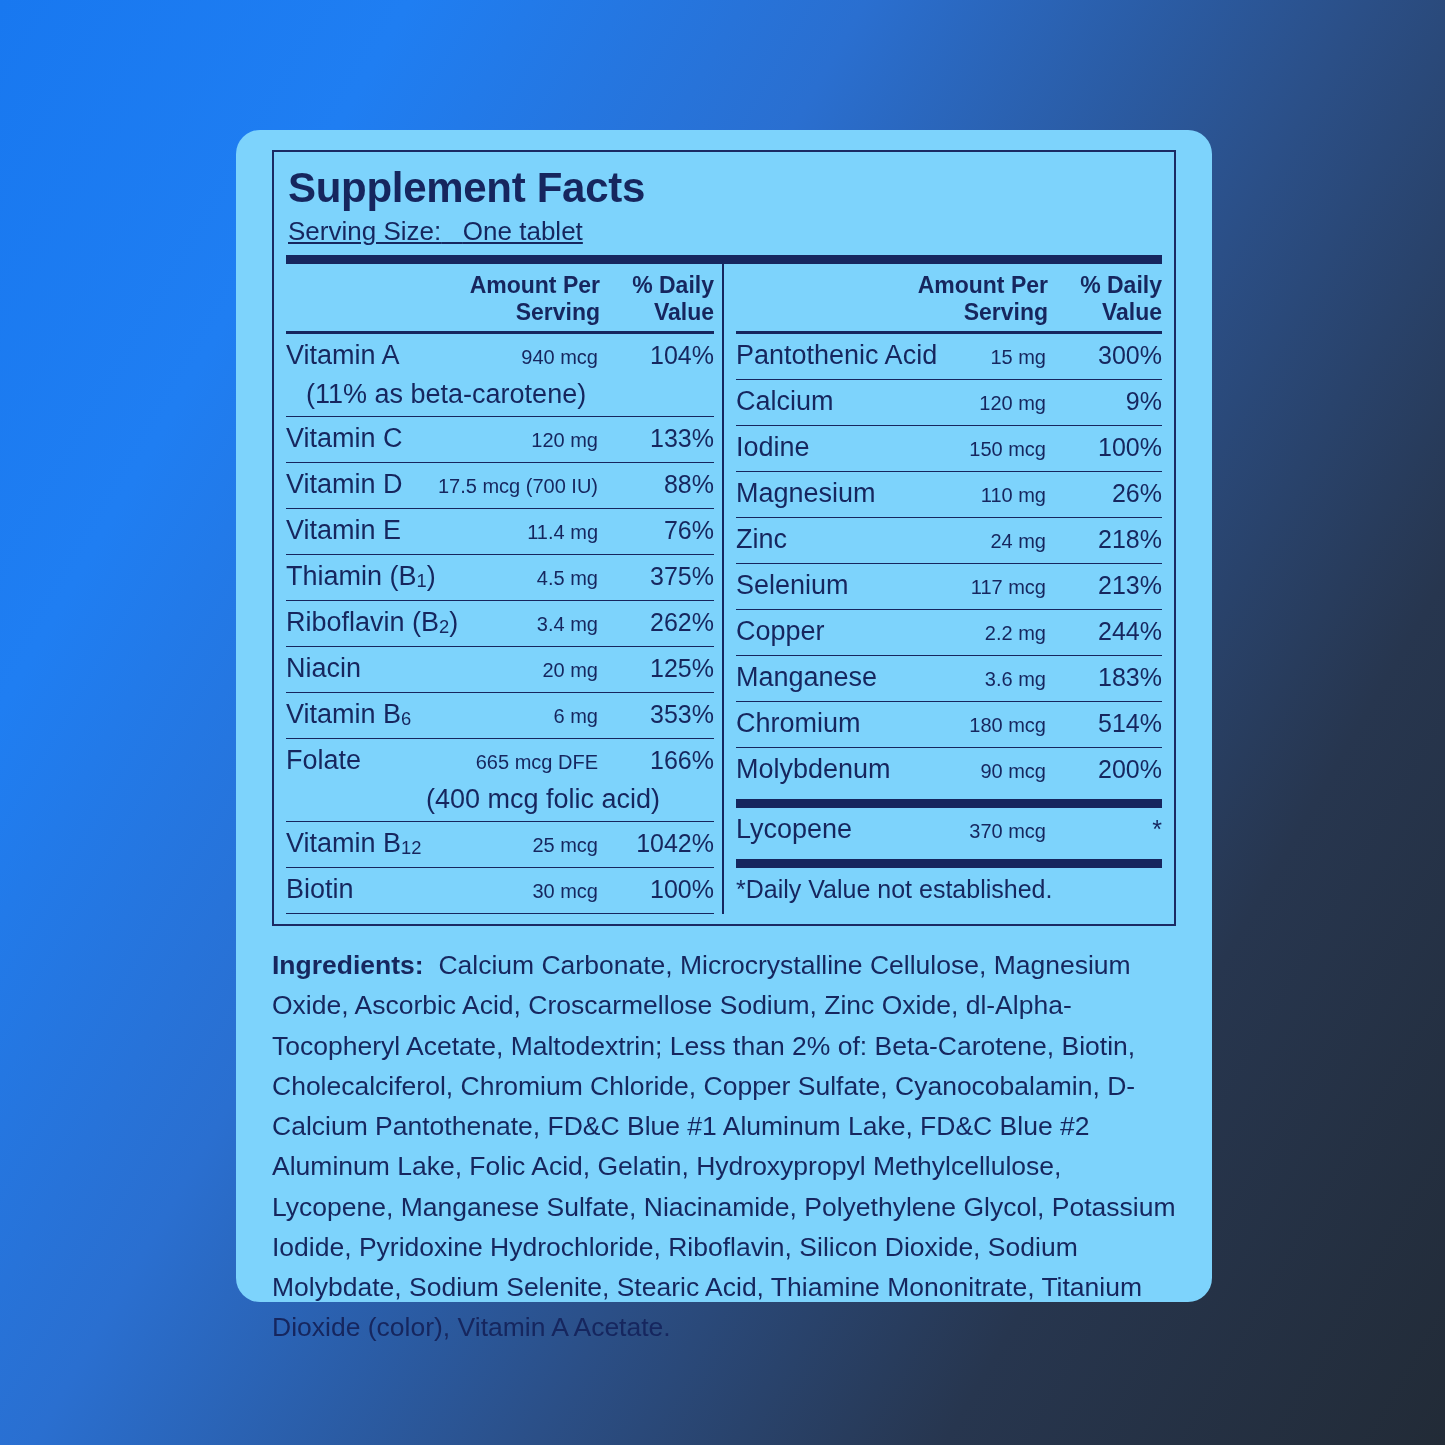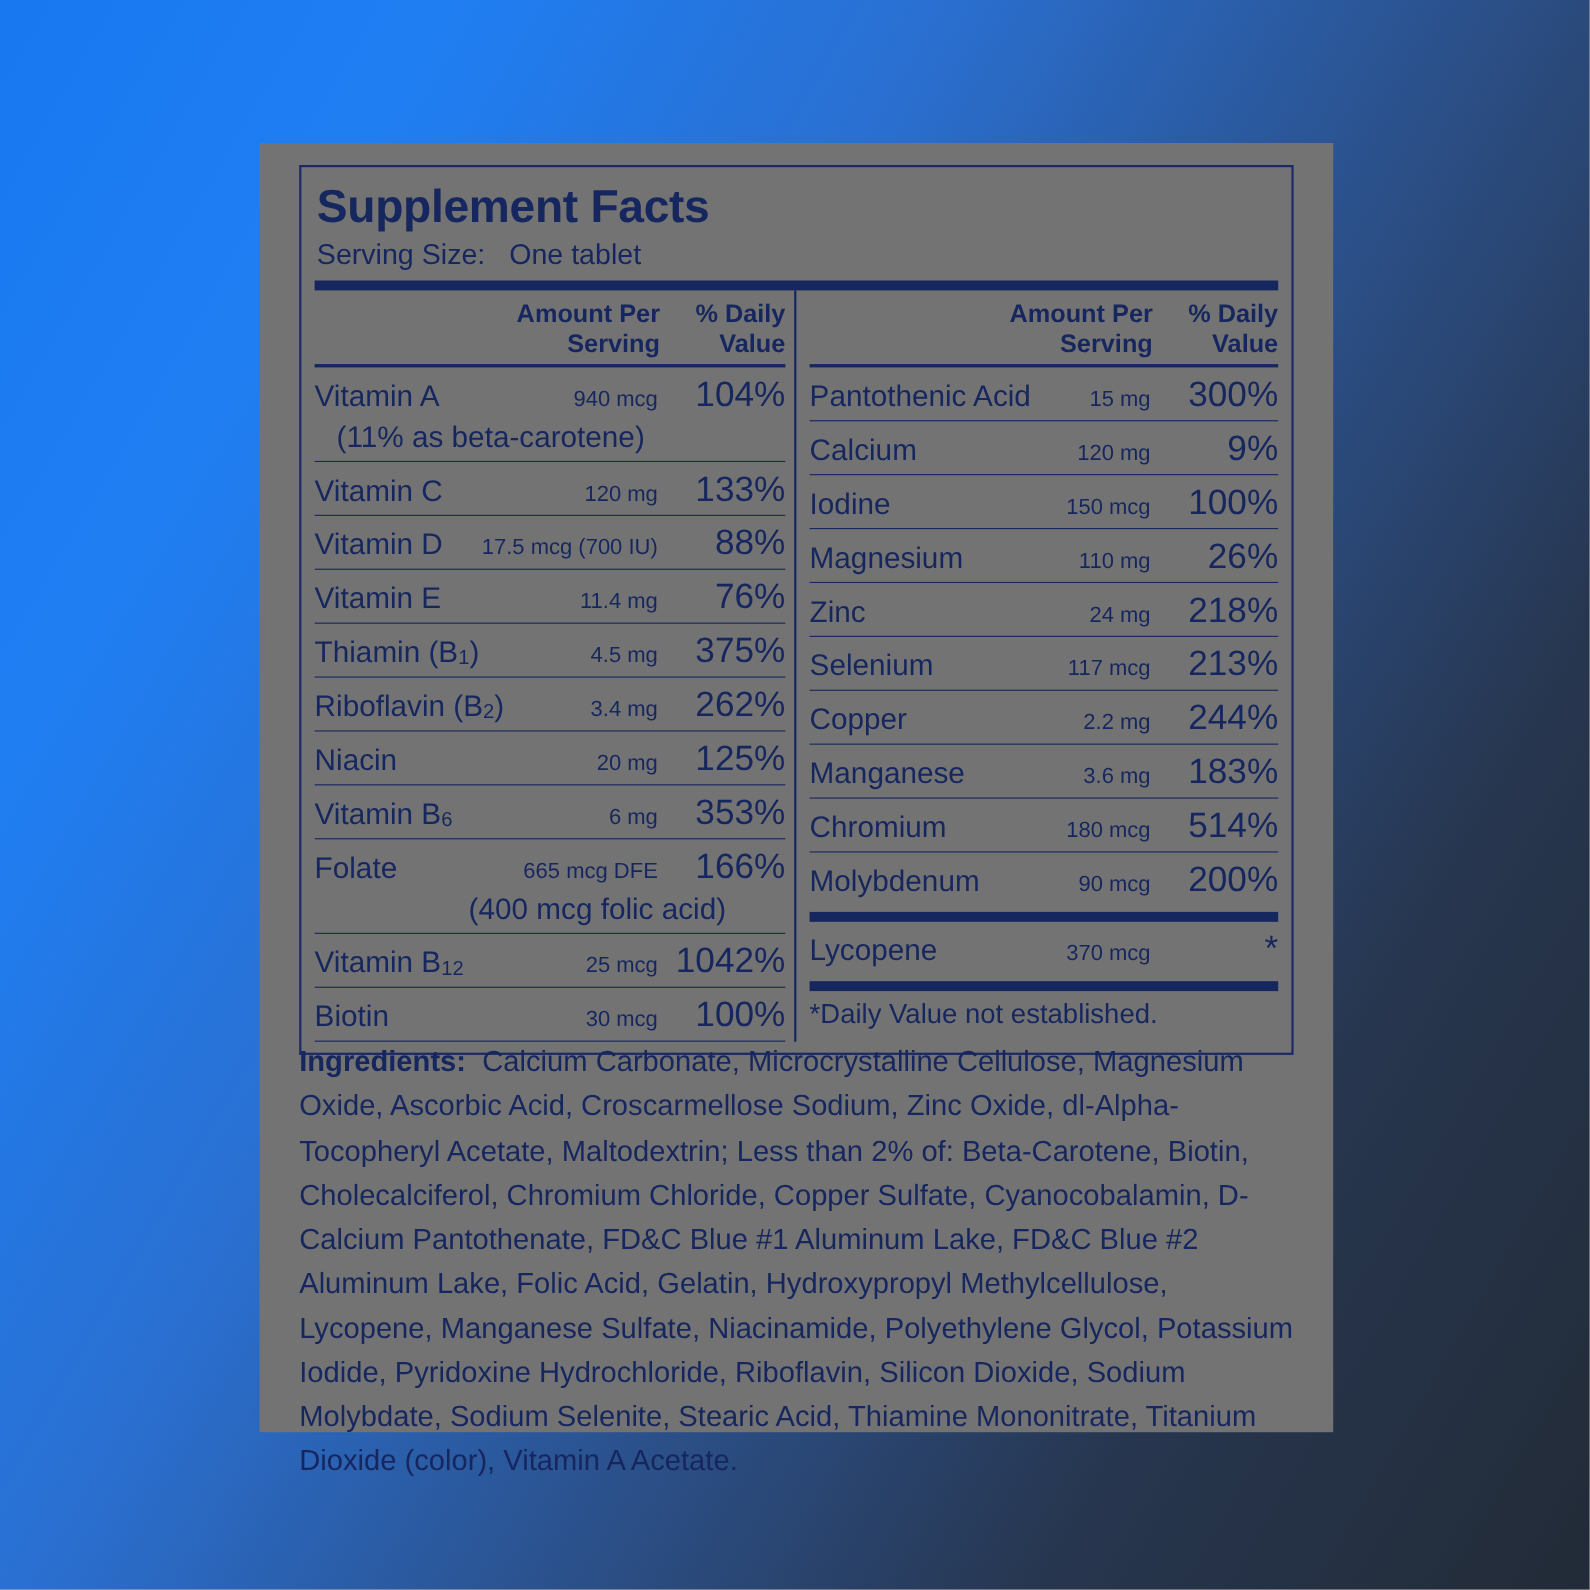--- a/index.html
+++ b/index.html
@@ -17,21 +17,22 @@
     position: relative;
     width: 1445px;
     height: 1445px;
   }
   .panel {
     position: absolute;
     left: 236px;
     top: 130px;
     width: 976px;
     height: 1172px;
-    background: #737373;
+    background: #7dd3fc;
+    border-radius: 24px;
   }
   .facts {
     position: absolute;
     left: 36px;
     top: 20px;
     width: 904px;
     border: 2px solid #1b2a63;
     box-sizing: border-box;
     padding: 6px 0 0 0;
   }
@@ -40,20 +41,21 @@
     font-size: 42px;
     font-weight: bold;
     letter-spacing: -0.3px;
     padding: 8px 0 0 14px;
     line-height: 1.05;
   }
   .serving {
     color: #16265e;
     font-size: 26px;
     padding: 6px 0 6px 14px;
+    text-decoration: underline;
   }
   .rule-thick {
     height: 9px;
     background: #16265e;
     margin: 2px 12px 0 12px;
   }
   .cols {
     display: flex;
     padding: 0 12px 10px 12px;
     box-sizing: border-box;
@@ -113,21 +115,21 @@
   .amt {
     color: #16265e;
     font-size: 20px;
     text-align: right;
     white-space: nowrap;
     padding-right: 10px;
   }
   .dv {
     width: 106px;
     color: #16265e;
-    font-size: 32px;
+    font-size: 25px;
     text-align: right;
     white-space: nowrap;
   }
   .sub {
     color: #16265e;
     font-size: 27px;
     padding: 0 0 6px 20px;
     border-bottom: 1.5px solid #16265e;
   }
   .sub.ind2 {

